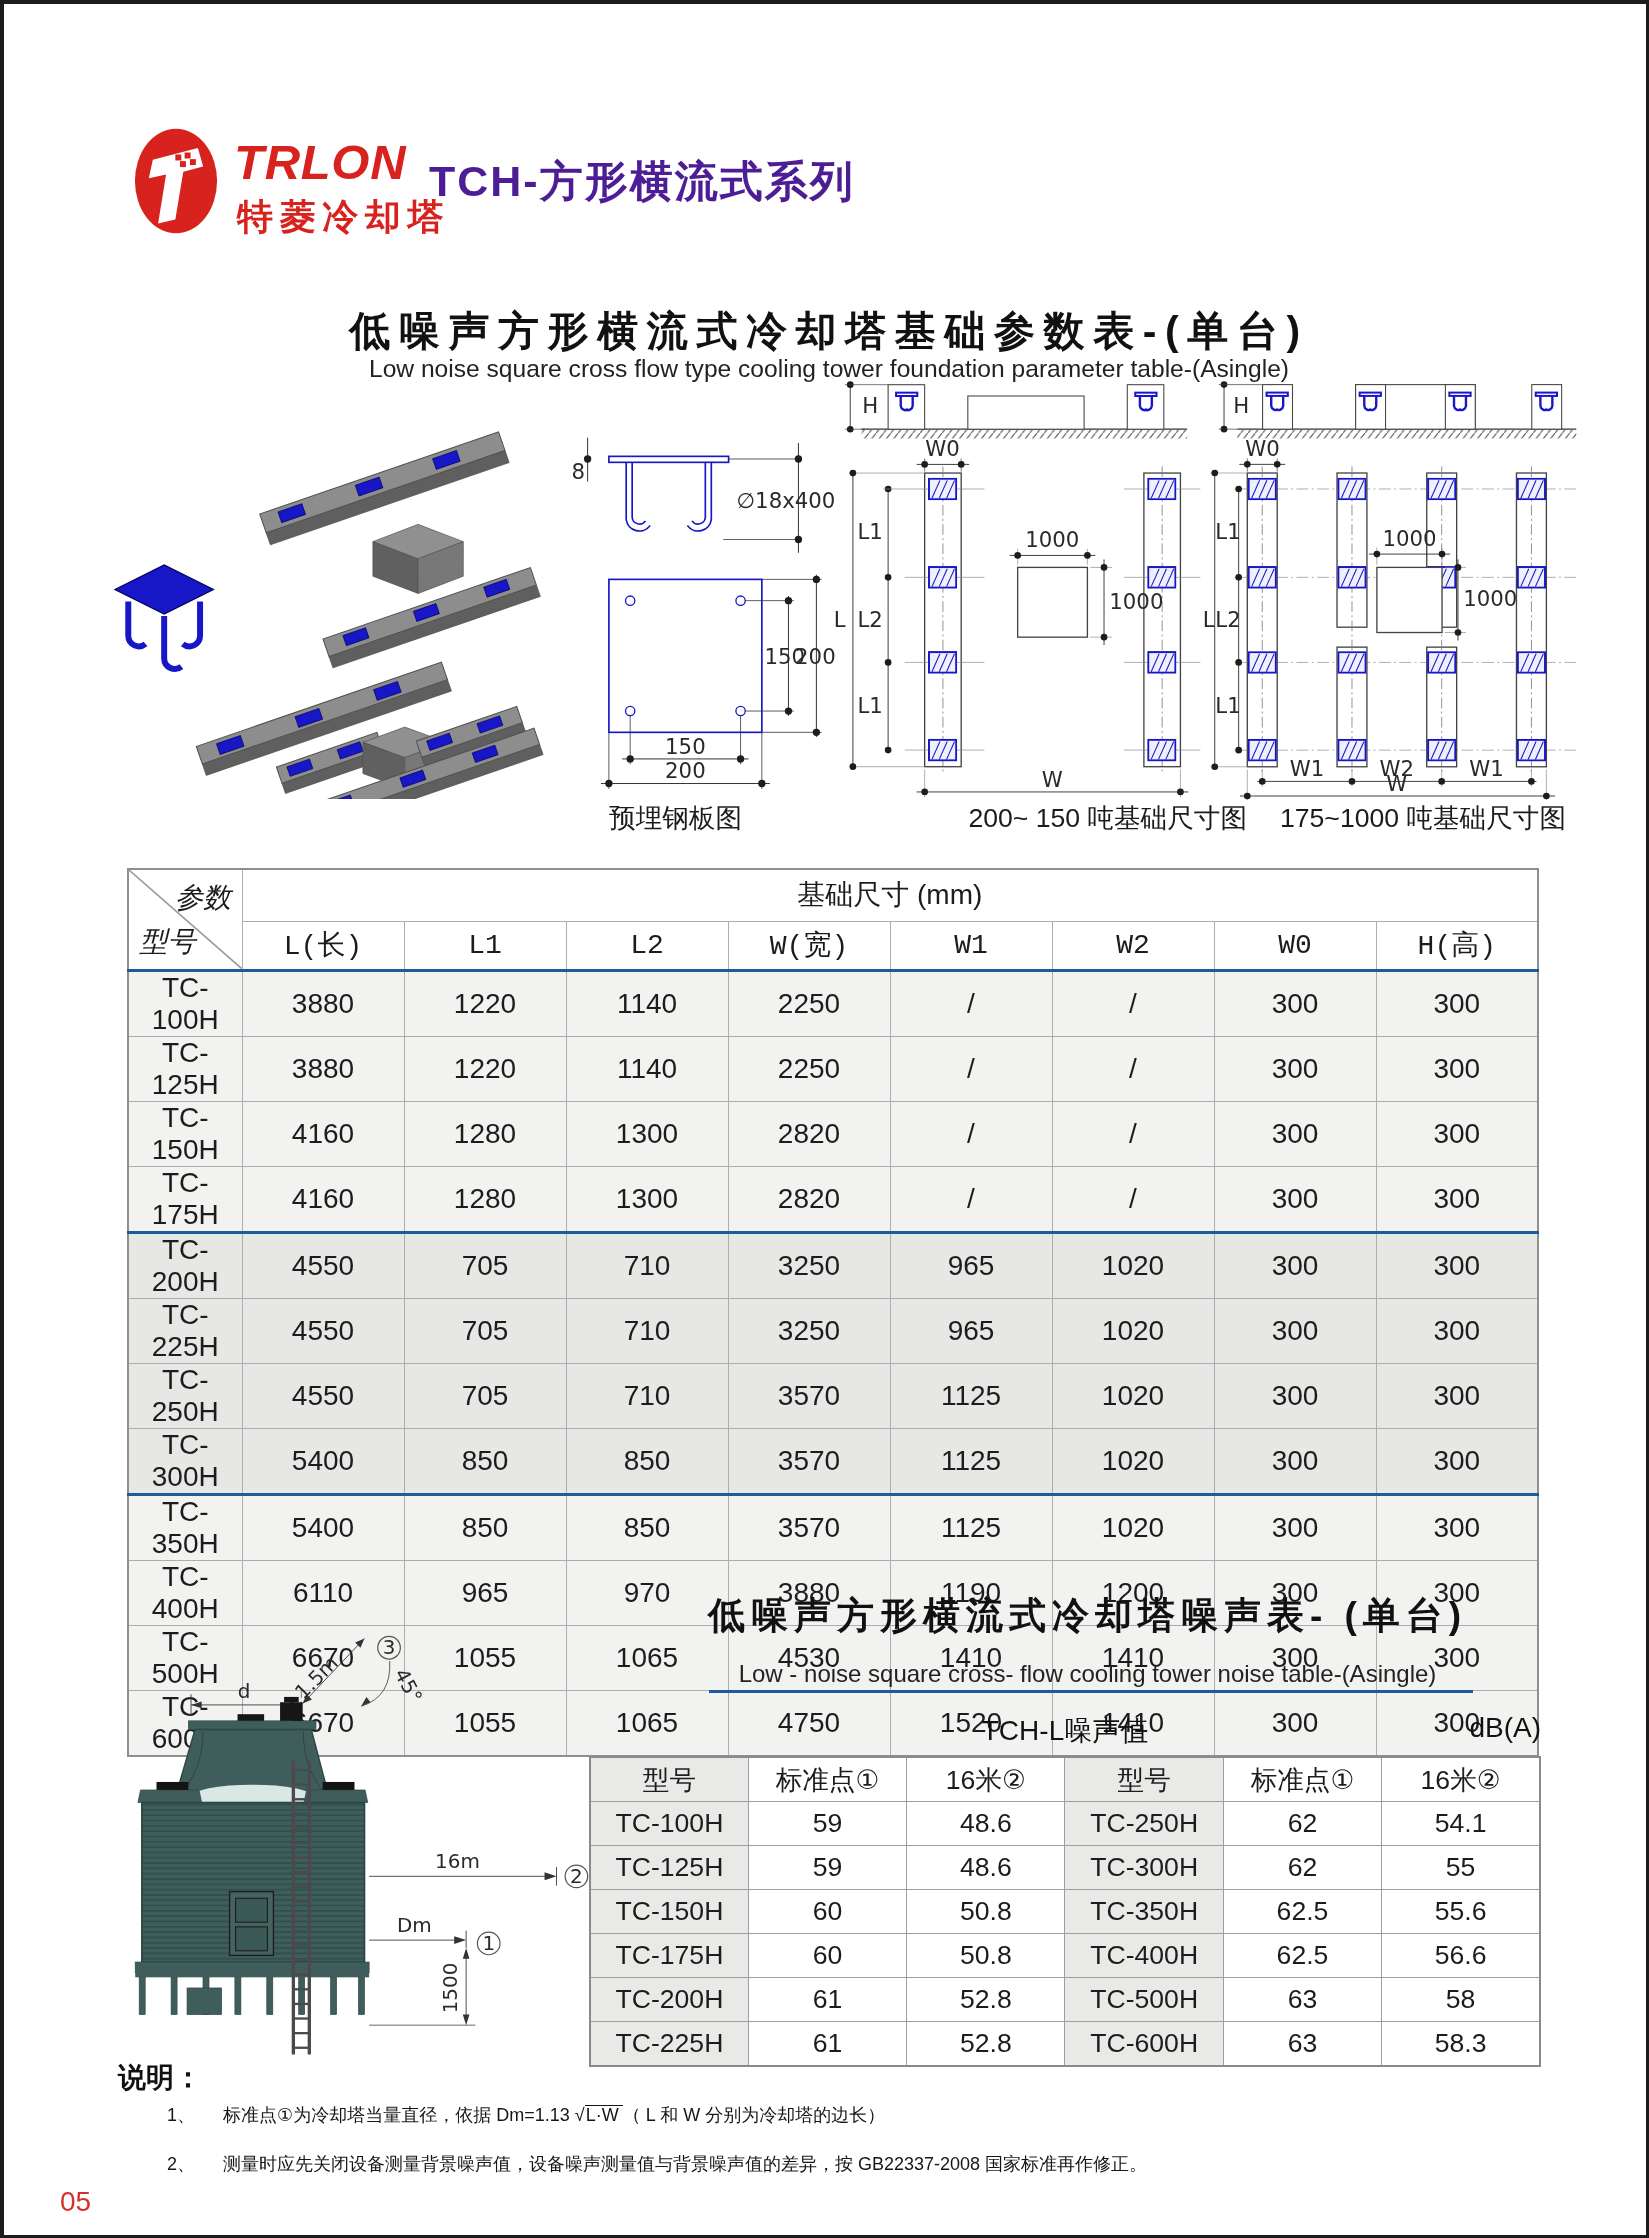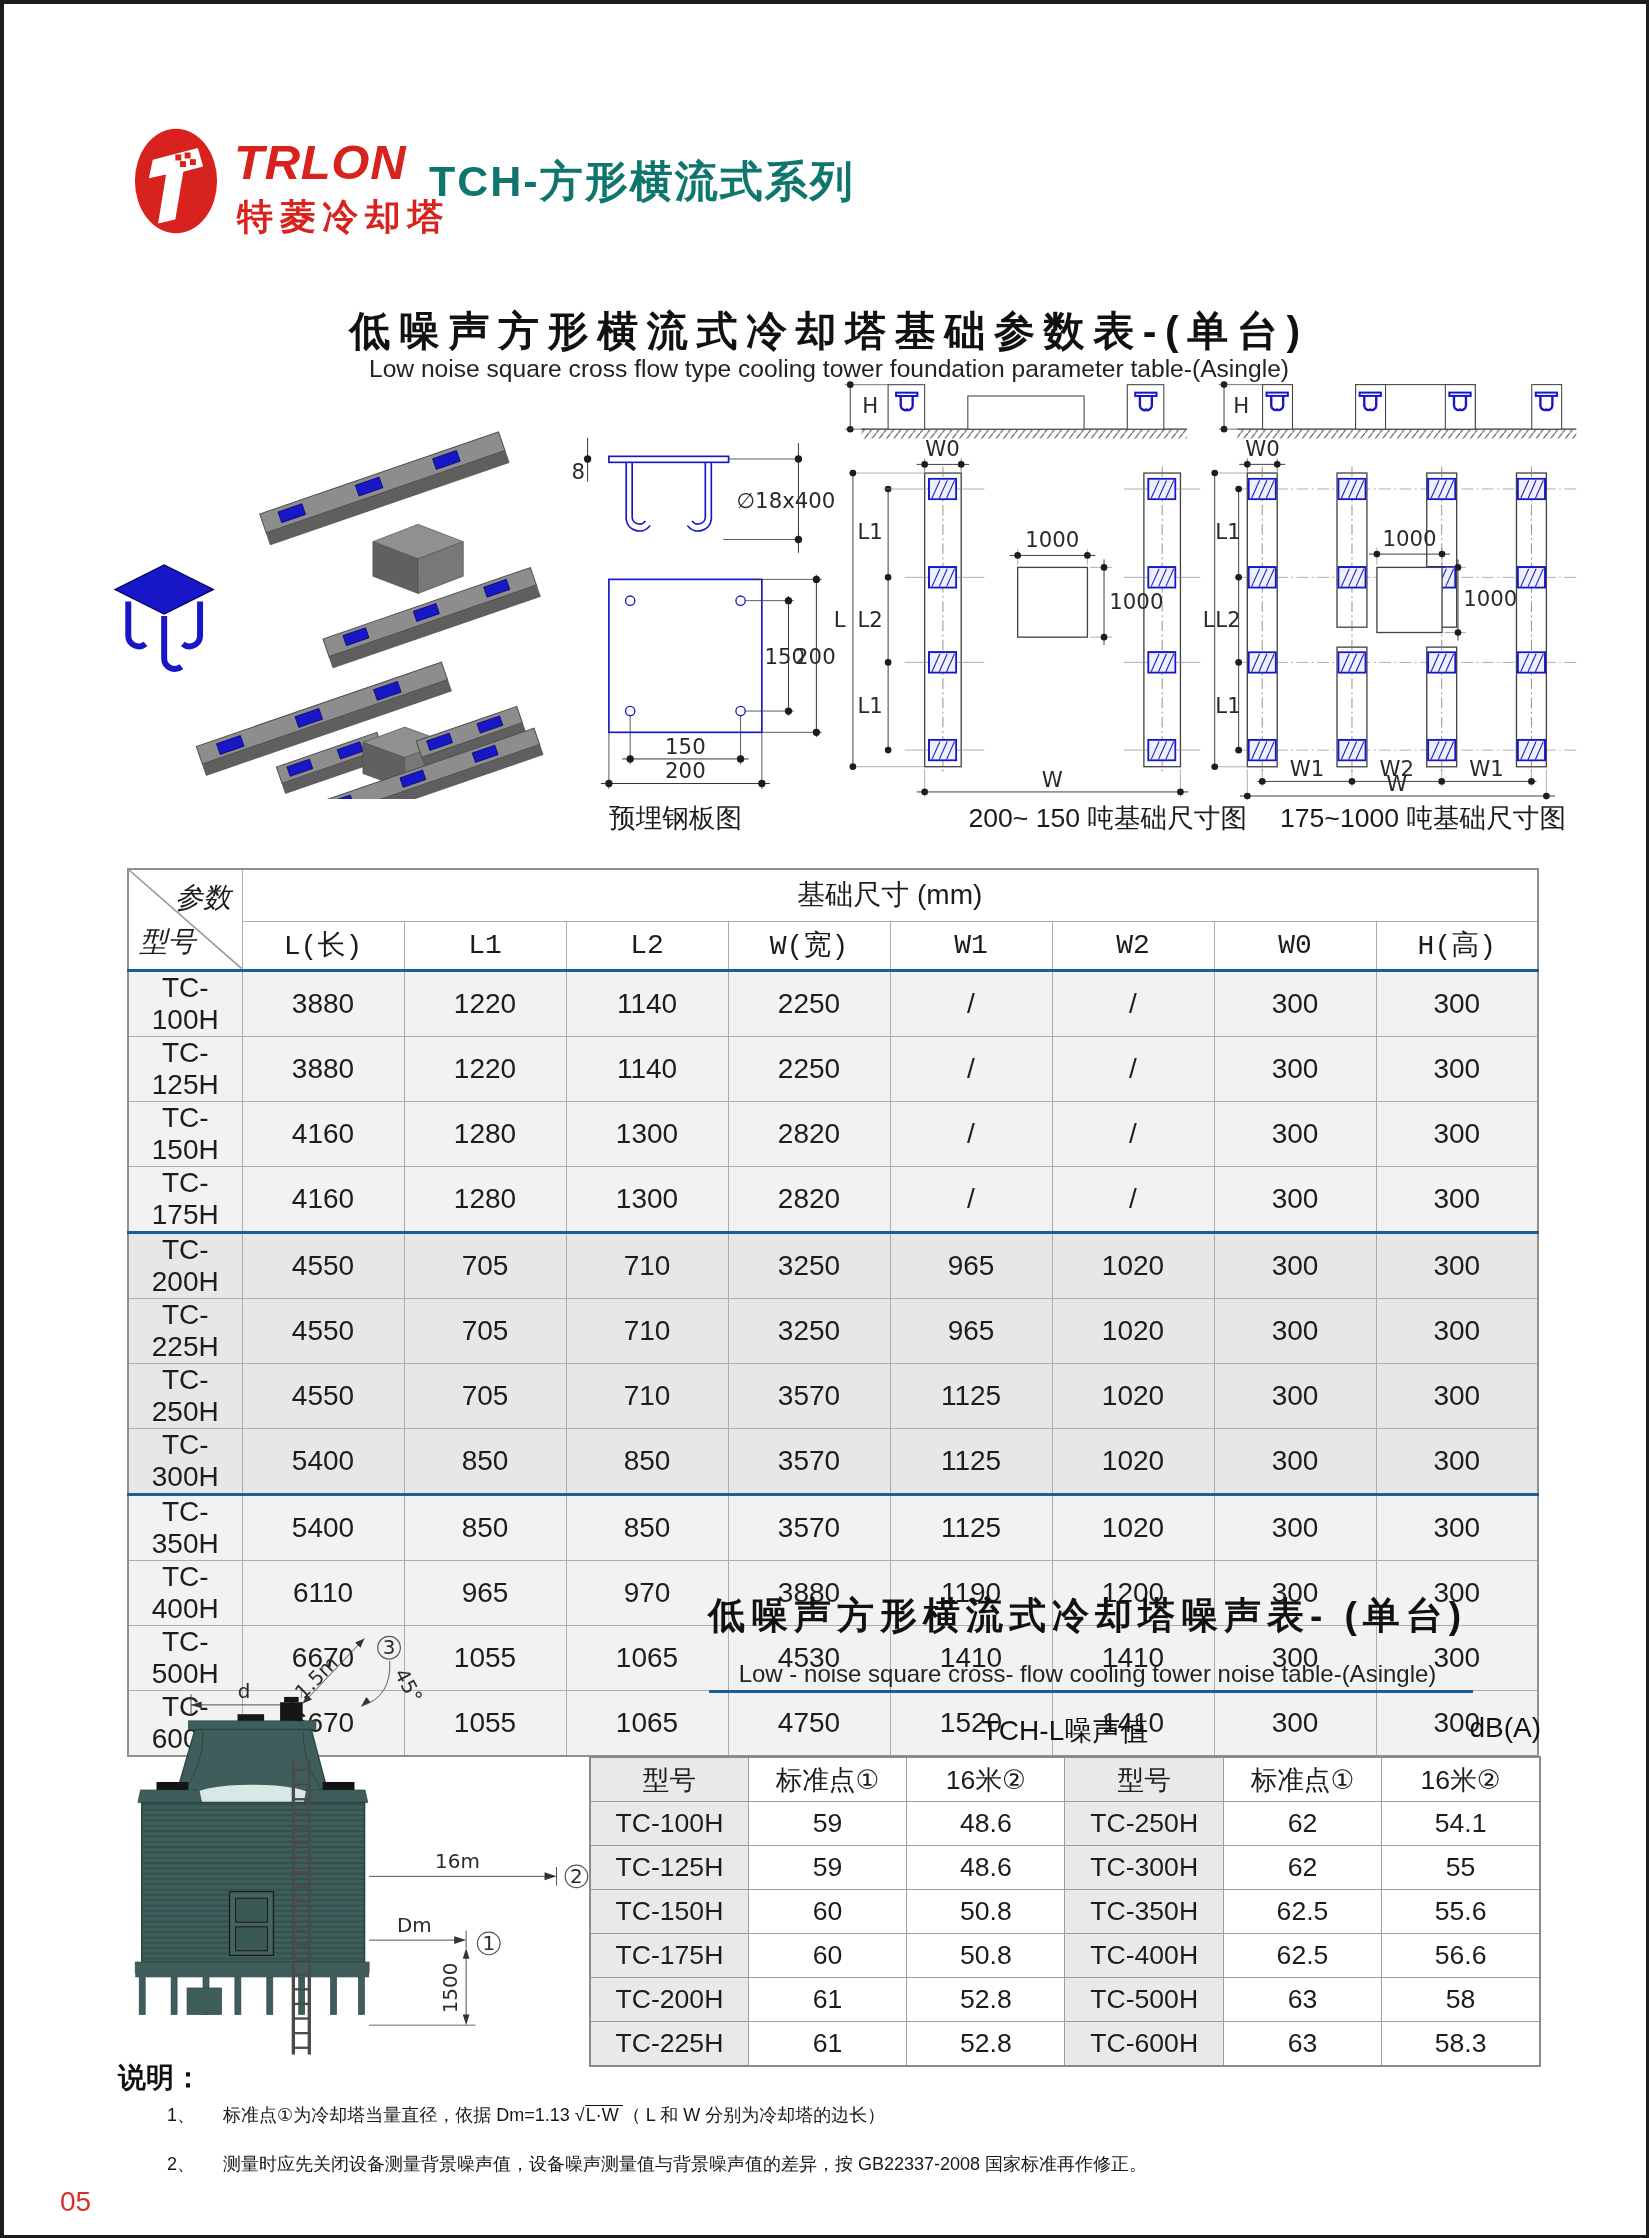--- a/index.html
+++ b/index.html
@@ -4,21 +4,21 @@
 <style>
   html,body{margin:0;padding:0;background:#ffffff;}
   body{font-family:"Liberation Sans","DejaVu Sans",sans-serif;color:#222;}
   .page{position:relative;width:1650px;height:2239px;background:#fff;border:4.7px solid #1c1c1a;box-sizing:border-box;overflow:hidden;}
   .abs{position:absolute;}
 
   
   .logo-oval{position:absolute;left:130px;top:124px;width:84px;height:106px;}
   .brand-name{position:absolute;left:230px;top:130px;font-size:49px;font-weight:bold;font-style:italic;color:#d7221e;letter-spacing:0.7px;}
   .brand-sub{position:absolute;left:233px;top:189px;font-size:36px;font-weight:bold;color:#d7221e;letter-spacing:6.6px;}
-  .series-title{position:absolute;left:425px;top:149px;font-size:43px;font-weight:bold;color:#0f766e;letter-spacing:2px;}
+  .series-title{position:absolute;left:425px;top:149px;font-size:43px;font-weight:bold;color:#4c1d95;letter-spacing:2px;}
 
   
   .sec1-cn{position:absolute;left:0;top:300px;width:1650px;text-align:center;font-size:41px;font-weight:bold;letter-spacing:8.6px;color:#111;}
   .sec1-en{position:absolute;left:0;top:351px;width:1650px;text-align:center;font-size:24.6px;color:#222;}
   .sec2-wrap{position:absolute;left:631px;top:1587px;width:905px;text-align:center;}
   .sec2-cn{font-size:37px;font-weight:bold;letter-spacing:6px;color:#111;}
   .sec2-en{margin-top:19px;font-size:24px;color:#222;}
   .blue-rule{position:absolute;left:705px;top:1686px;width:764px;height:3.3px;background:#1b5d99;}
 
   .caption{position:absolute;top:796px;font-size:26.6px;color:#1b1b1b;text-align:right;}

